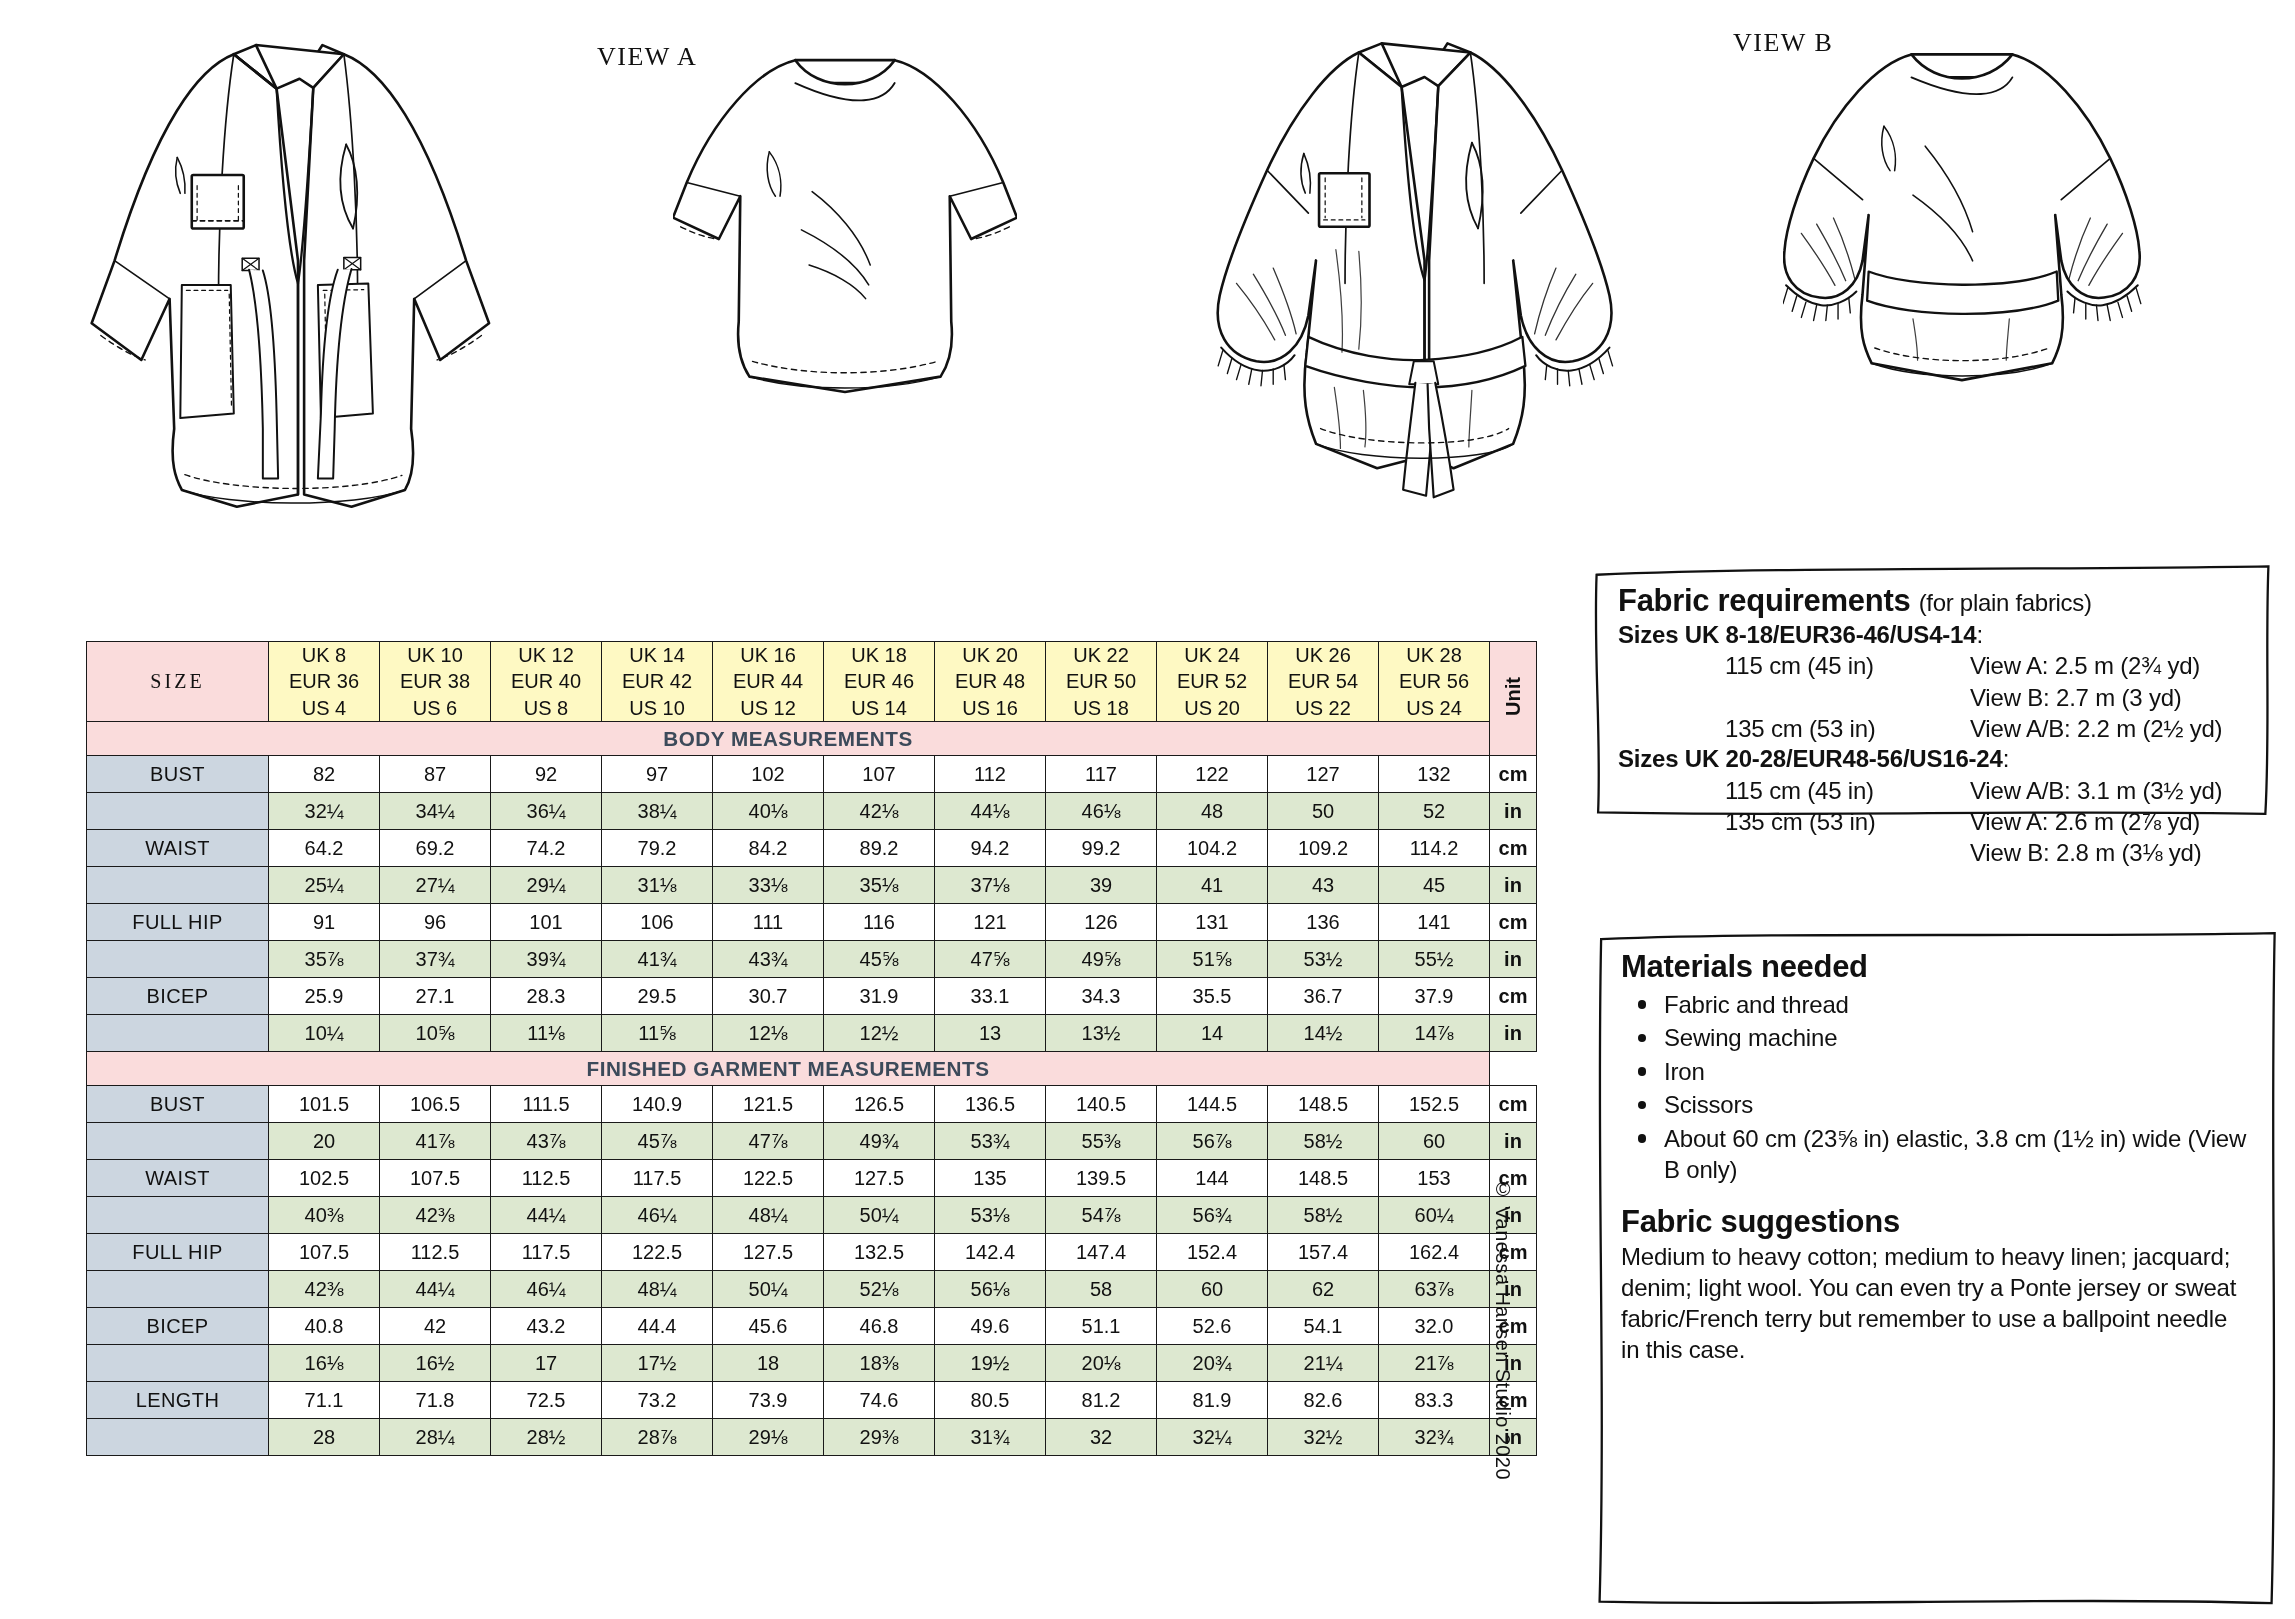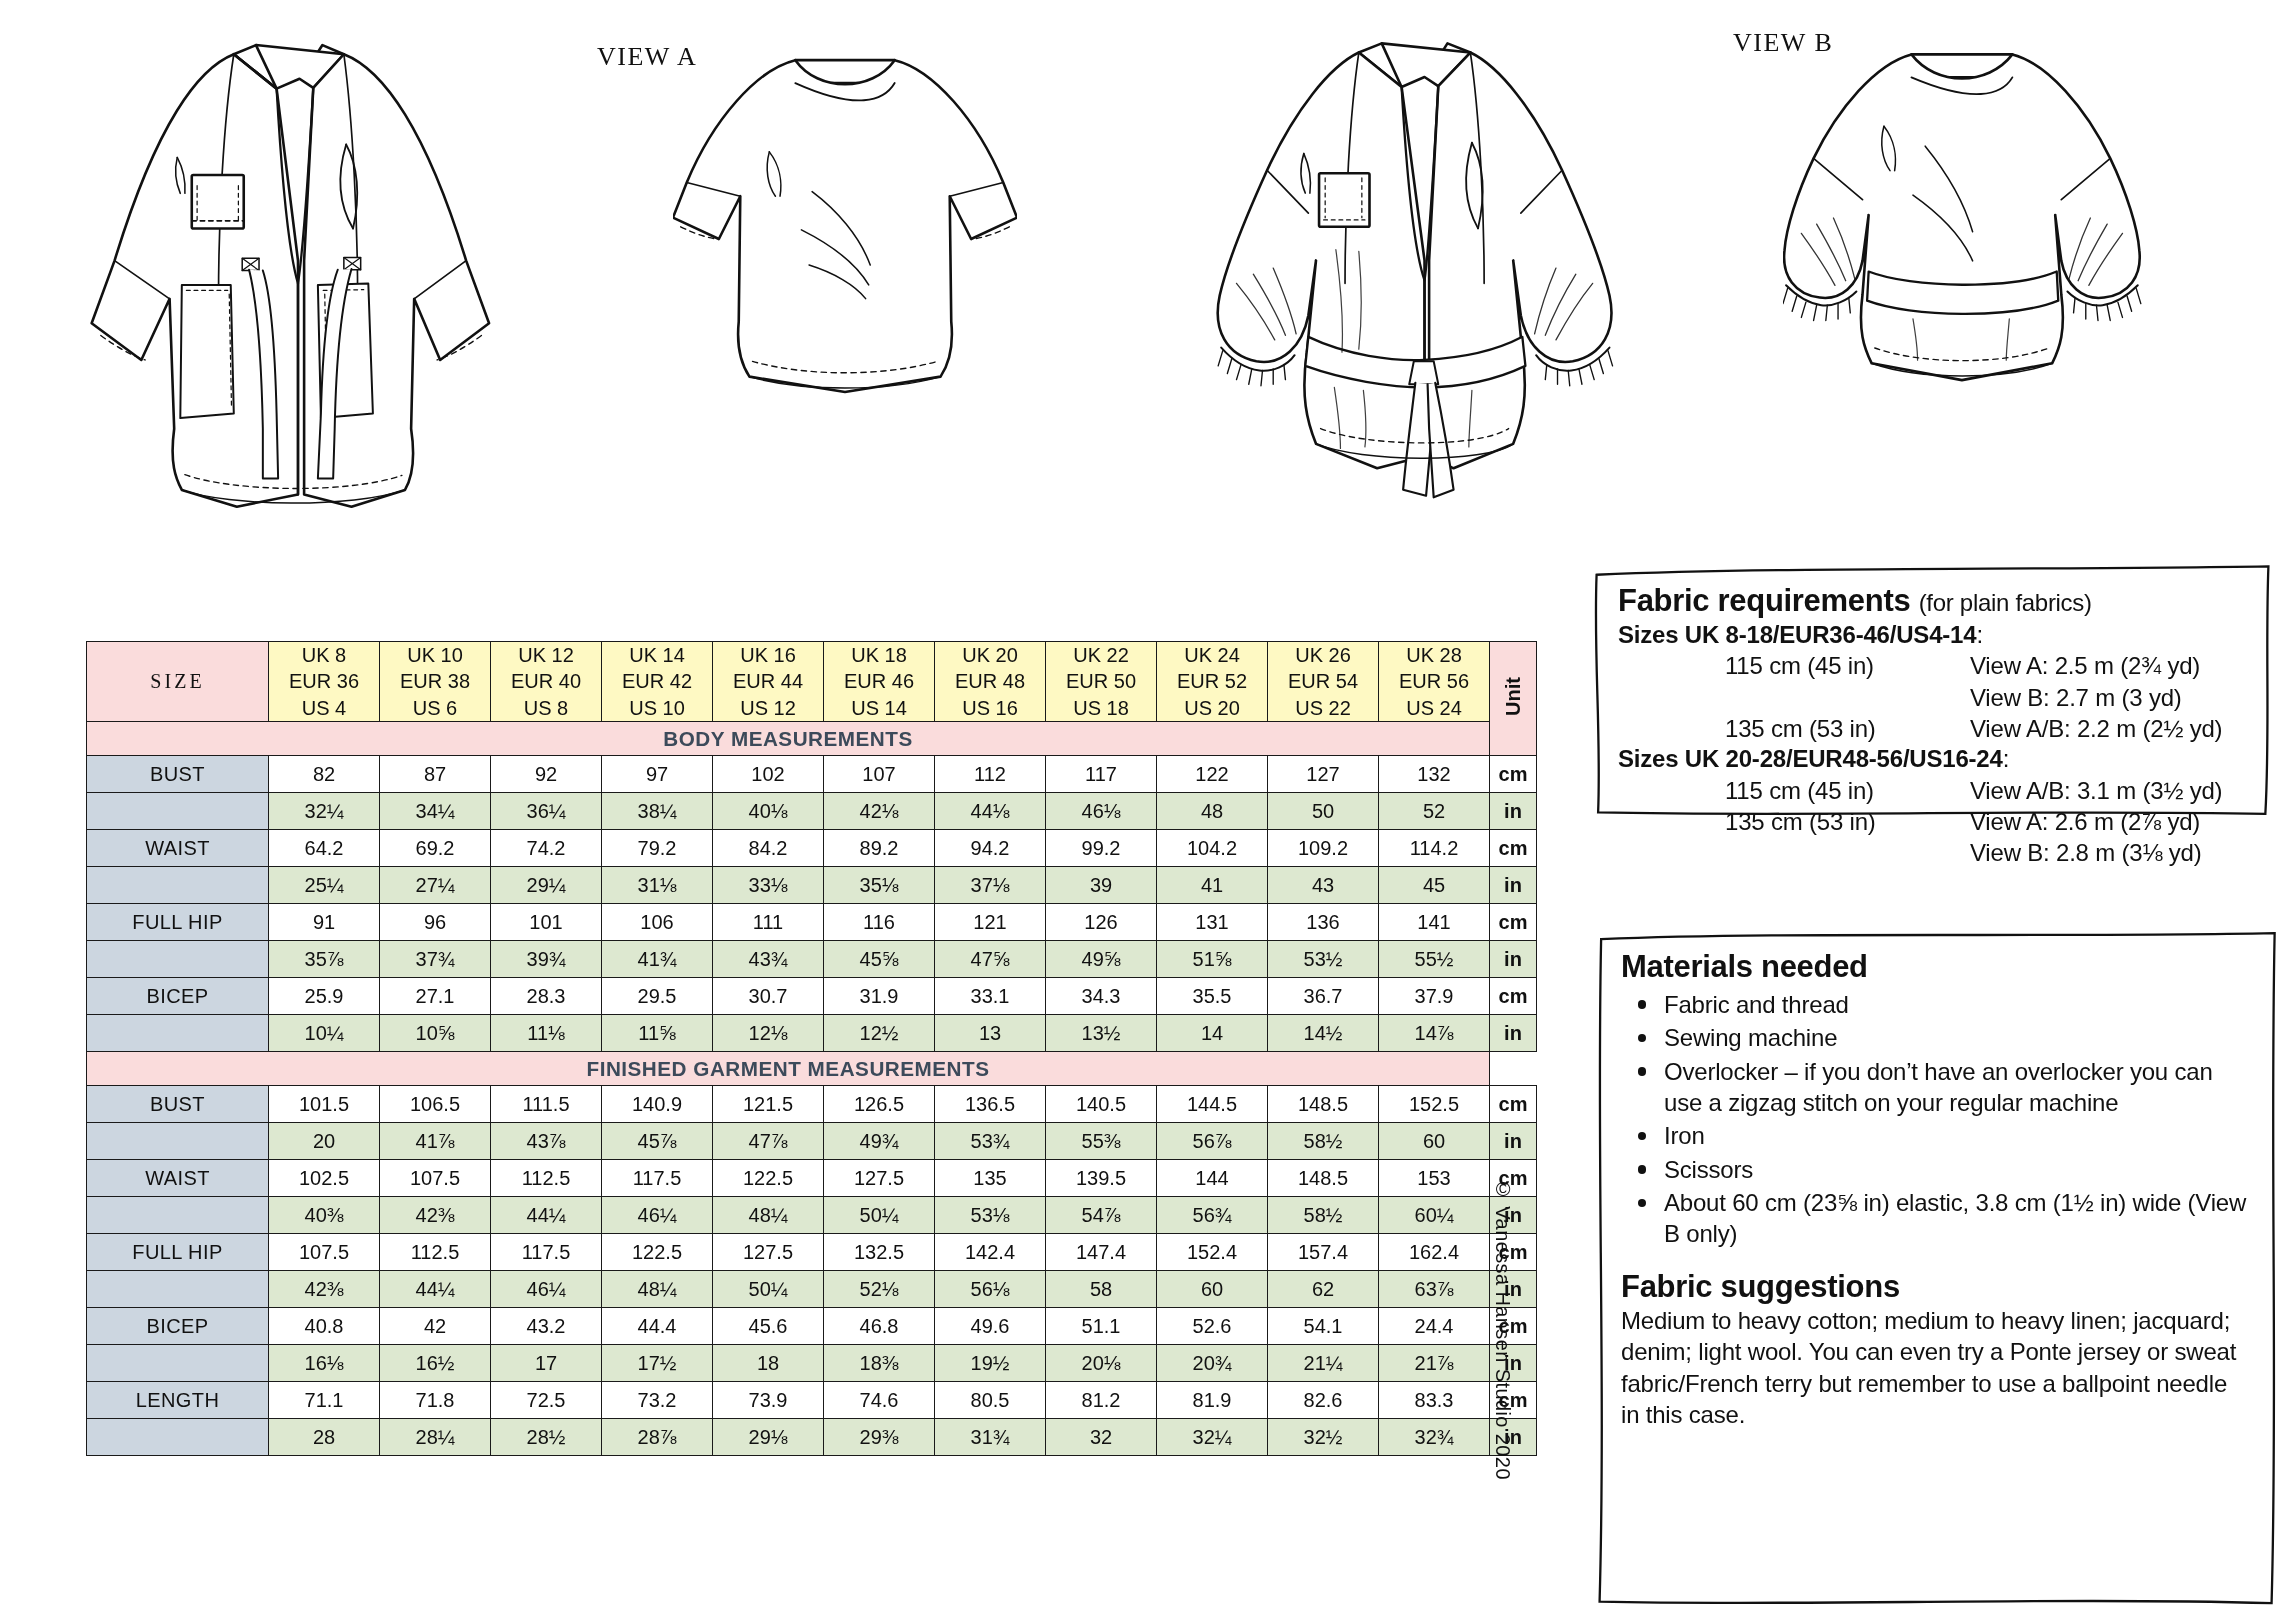--- a/index.html
+++ b/index.html
@@ -516,21 +516,21 @@
           <td class="cm-val">40.8</td>
           <td class="cm-val">42</td>
           <td class="cm-val">43.2</td>
           <td class="cm-val">44.4</td>
           <td class="cm-val">45.6</td>
           <td class="cm-val">46.8</td>
           <td class="cm-val">49.6</td>
           <td class="cm-val">51.1</td>
           <td class="cm-val">52.6</td>
           <td class="cm-val">54.1</td>
-          <td class="cm-val">24.4</td>
+          <td class="cm-val">32.0</td>
           <td class="unit-cell">cm</td>
         </tr>
         <tr>
           <td class="blank-lbl"></td>
           <td class="in-val">16⅛</td>
           <td class="in-val">16½</td>
           <td class="in-val">17</td>
           <td class="in-val">17½</td>
           <td class="in-val">18</td>
           <td class="in-val">18⅜</td>
@@ -605,21 +605,20 @@
 <div class="panel" id="panel-materials">
   <svg class="frame" viewBox="0 0 895 885" preserveAspectRatio="none">
     <path d="M8 12 C250 2 580 10 888 4 C882 300 892 600 884 880
              C600 872 270 884 6 878 C14 590 2 300 8 12 Z" fill="none" stroke="#111" stroke-width="3"></path>
   </svg>
   <div class="inner">
     <h2>Materials needed</h2>
     <ul class="mat" id="mat-list">
         <li>Fabric and thread</li>
         <li>Sewing machine</li>
-        <li>Overlocker – if you don’t have an overlocker you can use a zigzag stitch on your regular machine</li>
         <li>Iron</li>
         <li>Scissors</li>
         <li>About 60 cm (23⅝ in) elastic, 3.8 cm (1½ in) wide (View B only)</li>
       </ul>
     <h2 style="margin-top:20px;">Fabric suggestions</h2>
     <div class="fs-body">Medium to heavy cotton; medium to heavy linen; jacquard; denim; light wool. You can even try a Ponte jersey or sweat fabric/French terry but remember to use a ballpoint needle in this case.</div>
   </div>
 </div>
 
 

